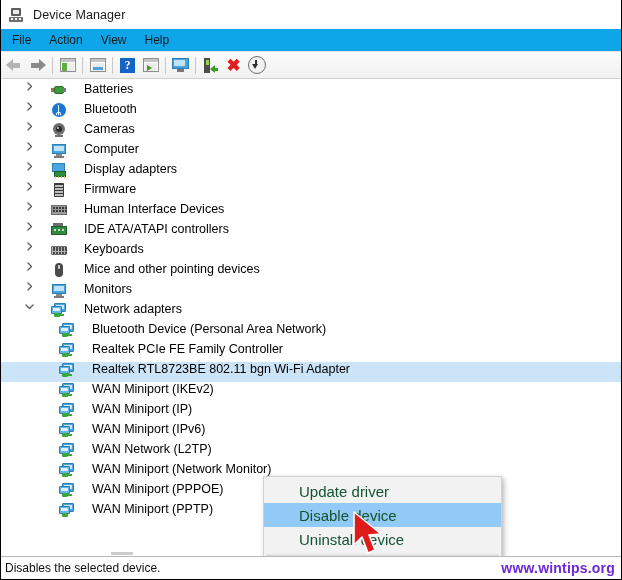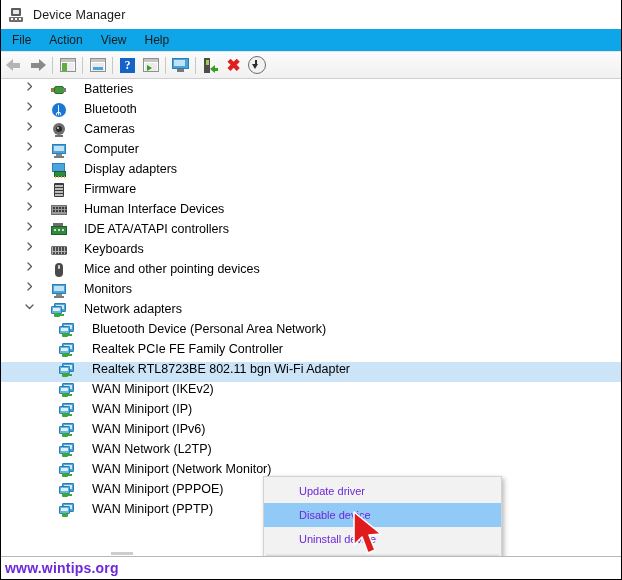--- a/index.html
+++ b/index.html
@@ -395,22 +395,22 @@
     box-shadow: 2px 2px 5px rgba(0,0,0,0.28);
     padding: 2px 0 2px 0;
     box-sizing: border-box;
     z-index: 40;
   }
   .ctx-item {
     height: 24px;
     display: flex;
     align-items: center;
     padding-left: 35px;
-    font-size: 11px;
-    color: #6d28d9;
+    font-size: 15px;
+    color: #14532d;
     cursor: default;
     white-space: nowrap;
   }
   .ctx-item.hl { background: #91c9f7; }
   .ctx-sep {
     height: 1px;
     background: #dcdcdc;
     margin: 3px 2px 3px 2px;
     border-top: 1px solid #e6e6e6;
   }
@@ -927,16 +927,17 @@
     <div id="cursor">
       <svg width="34" height="46" viewBox="0 0 34 46" xmlns="http://www.w3.org/2000/svg">
         <polygon points="2,1 2,34 10,26 16,42 23,39 17,24 29,23" fill="#e01b1b" stroke="#ffffff" stroke-width="1.6" stroke-linejoin="round"></polygon>
       </svg>
     </div>
 
     <div id="hscroll-nub"></div>
   </div>
 
   <div id="statusbar">
+    <div id="status-text">Disables the selected device.</div>
     <div id="watermark">www.wintips.org</div>
   </div>
 
 </div>
 
 </body></html>

